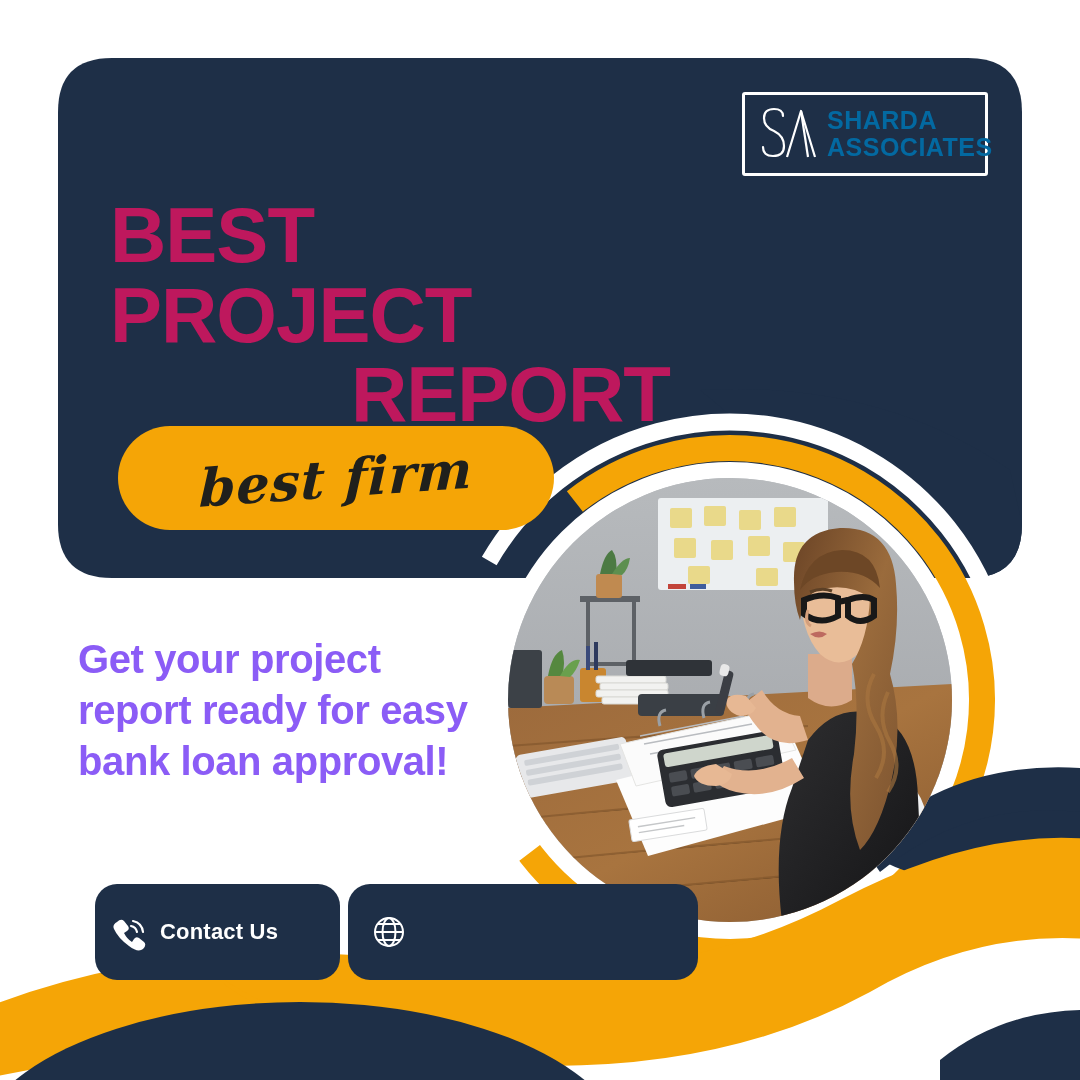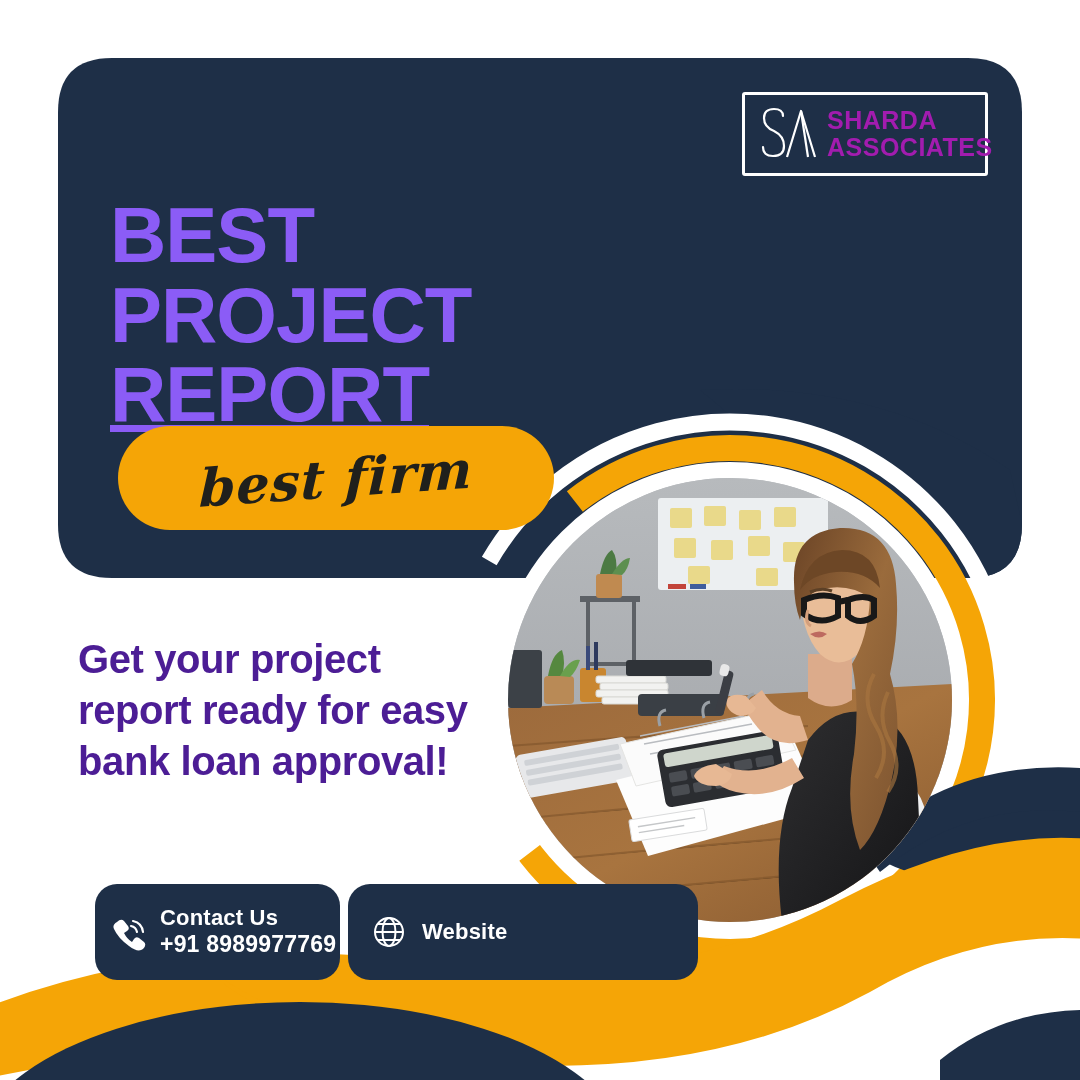--- a/index.html
+++ b/index.html
@@ -40,43 +40,43 @@
     box-sizing: border-box;
     padding-left: 12px;
   }
   .logo-mark {
     width: 62px;
     height: 56px;
     flex: 0 0 auto;
   }
   .logo-words {
     margin-left: 8px;
-    color: #a21caf;
+    color: #0369a1;
     line-height: 1.08;
   }
   .logo-words div {
     font-size: 25px;
     font-weight: bold;
     letter-spacing: 0.5px;
   }
 
   
   .headline {
     position: absolute;
     left: 110px;
     top: 196px;
     width: 560px;
-    color: #8b5cf6;
+    color: #be185d;
     font-size: 78px;
     font-weight: bold;
     line-height: 1.02;
     letter-spacing: -1px;
   }
   .headline .l1 { display: block; text-align: left; }
-  .headline .l2 { display: block; text-align: left; text-decoration: underline; }
+  .headline .l2 { display: block; text-align: right; }
 
   
   .best-pill {
     position: absolute;
     left: 118px;
     top: 426px;
     width: 436px;
     height: 104px;
     background: #f5a506;
     border-radius: 52px;
@@ -93,21 +93,21 @@
     transform: rotate(-4deg) skewX(-6deg);
     letter-spacing: 1px;
   }
 
   
   .tagline {
     position: absolute;
     left: 78px;
     top: 634px;
     width: 420px;
-    color: #4c1d95;
+    color: #8b5cf6;
     font-size: 40px;
     font-weight: bold;
     line-height: 1.28;
     letter-spacing: -0.4px;
   }
 
   
   .photo-circle {
     position: absolute;
     left: 508px;
@@ -392,32 +392,30 @@
   <div class="info-card" id="contact-card">
     <svg class="info-icon" viewBox="0 0 38 38" xmlns="http://www.w3.org/2000/svg">
       <path d="M9 9 q4 -4 7 -1 l4 5 q2 3 -1 5 l-3 2 q3 6 8 9 l2 -3 q2 -3 5 -1 l5 4 q3 3 -1 7 q-5 4 -14 -3 Q10 25 6 16 q-2 -4 3 -7 Z" fill="#ffffff"></path>
       <g fill="none" stroke="#ffffff" stroke-width="2.2" stroke-linecap="round">
         <path d="M23 13 q5 1 6 6"></path>
         <path d="M25 8 q9 2 10 11"></path>
       </g>
     </svg>
     <div class="info-text">
       <div class="info-title">Contact Us</div>
-      <div class="info-value">+91 8989977769</div>
     </div>
   </div>
 
   <div class="info-card" id="website-card">
     <svg class="info-icon" viewBox="0 0 38 38" xmlns="http://www.w3.org/2000/svg">
       <g fill="none" stroke="#ffffff" stroke-width="2">
         <circle cx="19" cy="19" r="14"></circle>
         <ellipse cx="19" cy="19" rx="6.5" ry="14"></ellipse>
         <path d="M5 19 L33 19"></path>
         <path d="M8 11 L30 11"></path>
         <path d="M8 27 L30 27"></path>
       </g>
     </svg>
     <div class="info-text">
-      <div class="info-title">Website</div>
     </div>
   </div>
 
 </div>
 
 </body></html>

